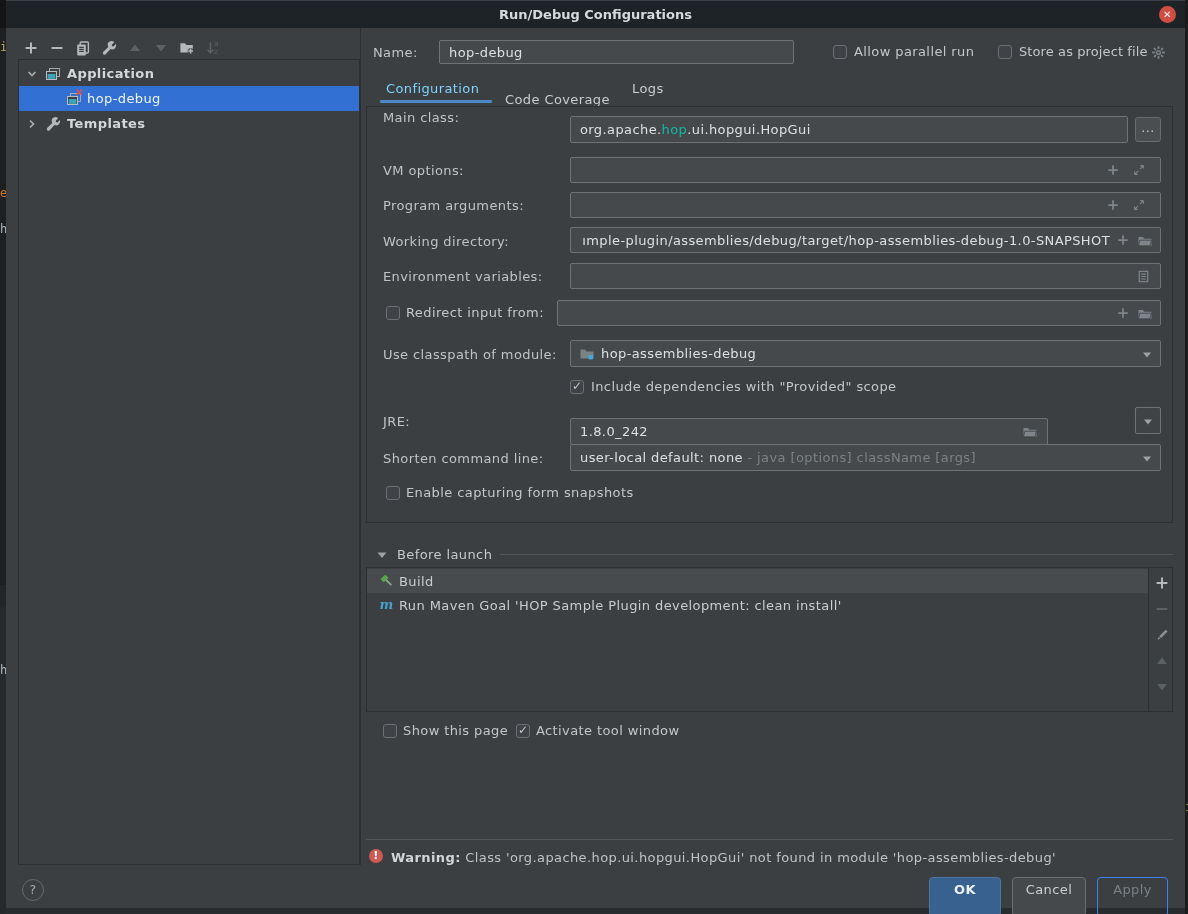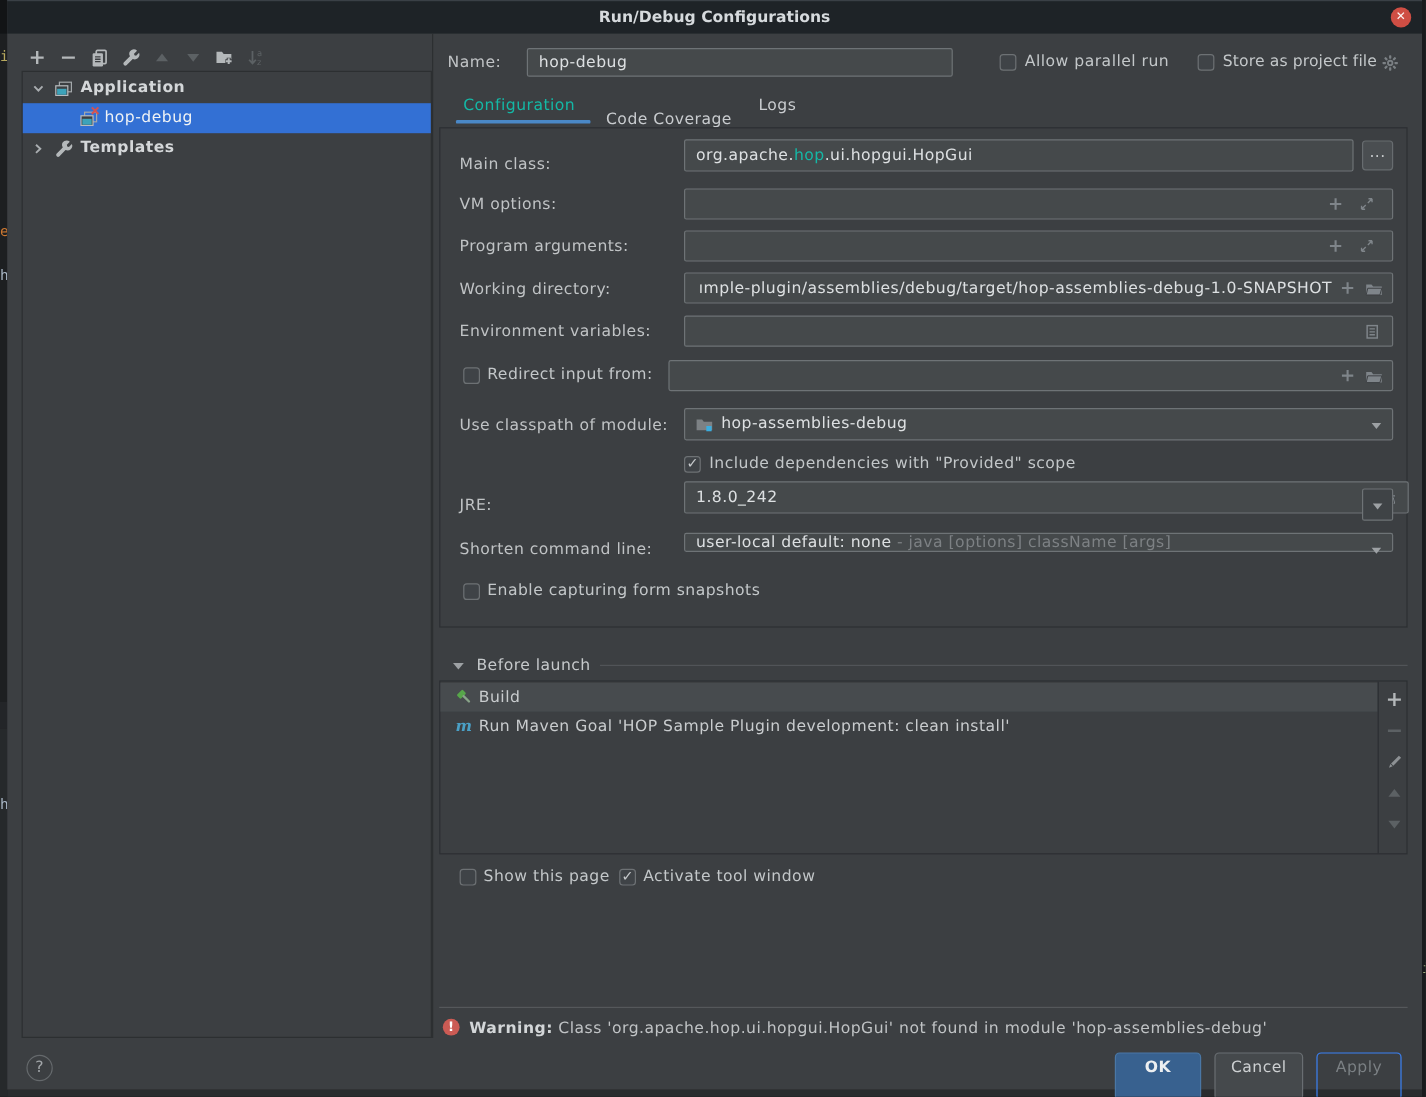--- a/index.html
+++ b/index.html
@@ -42,21 +42,21 @@
   
   .lbl { color:#c0c3c5; }
   .field { background:#45494b; border:1px solid #6e7376; border-radius:2px; }
   .field-text { position:absolute; left:9px; right:8px; top:0; bottom:0; display:flex; align-items:center; color:#dde0e2; white-space:nowrap; overflow:hidden; }
   .cb-box { width:14px; height:14px; border:1px solid #6d7174; border-radius:3px; background:#3f4347; position:relative; }
   .cb-box.on::after { content:"✓"; position:absolute; left:1px; top:-2px; font-size:12px; font-weight:bold; color:#c7cacc; }
   .cb-label { color:#c3c7c9; }
 
   
   .tab { color:#c9cccf; }
-  .tab.active { color:#14b8a6;text-align:center; }
+  .tab.active { color:#7dd3fc;text-align:center; }
   .tab-underline { left:380px; top:100px; width:112px; height:3px; background:#4a88c7; border-radius:1px; }
 
   
   .form-panel { left:366px; top:106px; width:807px; height:417px; border:1px solid #2c2f32; }
   .red { color:#14b8a6; }
   .dim { color:#7d8184; }
   .mini-btn { background:#4a4e51; border:1px solid #676c6f; border-radius:3px; color:#c6c9cb; text-align:center; }
   .combo-arrow { width:10px; height:10px; color:#9da1a4; }
   .in-ic { position:absolute; color:#7f858a; }
 
@@ -274,21 +274,21 @@
       <use href="#i-gear"></use>
     </svg>
 
   <div class="abs tab active" style="left:386px;top:81px">Configuration</div>
   <div class="abs tab" style="left:505px;top:92px">Code Coverage</div>
   <div class="abs tab" style="left:632px;top:81px">Logs</div>
   <div class="abs tab-underline"></div>
 
   <div class="abs form-panel"></div>
 
-  <div class="abs lbl" style="left:383px;top:130px">Main class:</div>
+  <div class="abs lbl" style="left:383px;top:110px">Main class:</div>
   <div class="abs field" style="left:570px;top:116px;width:558px;height:27px">
     <div class="field-text">
         <span>org.apache.</span>
         <span class="red">hop</span>
         <span>.ui.hopgui.HopGui</span>
       </div>
   </div>
   <div class="abs mini-btn" style="left:1135px;top:117px;width:26px;height:25px;line-height:19px">...</div>
 
   <div class="abs lbl" style="left:383px;top:163px">VM options:</div>
@@ -352,34 +352,34 @@
         <use href="#i-combo-arrow"></use>
       </svg>
   </div>
 
   <div class="abs" style="left:570px;top:380px">
     <span class="cb-box on" style="position:absolute"></span>
     <span class="cb-label" style="position:absolute;left:21px;top:-1px;white-space:nowrap">Include dependencies with "Provided" scope</span>
   </div>
 
   <div class="abs lbl" style="left:383px;top:414px">JRE:</div>
-  <div class="abs field" style="left:570px;top:401px;width:604px;height:27px">
+  <div class="abs field" style="left:570px;top:418px;width:478px;height:27px">
     <div class="field-text">1.8.0_242</div>
     <svg class="in-ic" style="right:9px;top:5px;width:16px;height:16px" viewBox="0 0 16 16">
         <use href="#i-folder"></use>
       </svg>
   </div>
   <div class="abs field" style="left:1135px;top:407px;width:26px;height:27px;background:#3f4346">
     <svg class="combo-arrow" style="position:absolute;left:7px;top:9px" viewBox="0 0 10 10">
         <use href="#i-combo-arrow"></use>
       </svg>
   </div>
 
   <div class="abs lbl" style="left:383px;top:451px">Shorten command line:</div>
-  <div class="abs field" style="left:570px;top:444px;width:591px;height:16px">
+  <div class="abs field" style="left:570px;top:444px;width:591px;height:27px">
     <div class="field-text">
         <span>user-local default: none</span>
         <span class="dim" style="white-space:pre"> - java [options] className [args]</span>
       </div>
     <svg class="combo-arrow" style="position:absolute;right:8px;top:9px" viewBox="0 0 10 10">
         <use href="#i-combo-arrow"></use>
       </svg>
   </div>
 
   <div class="abs" style="left:386px;top:486px">

